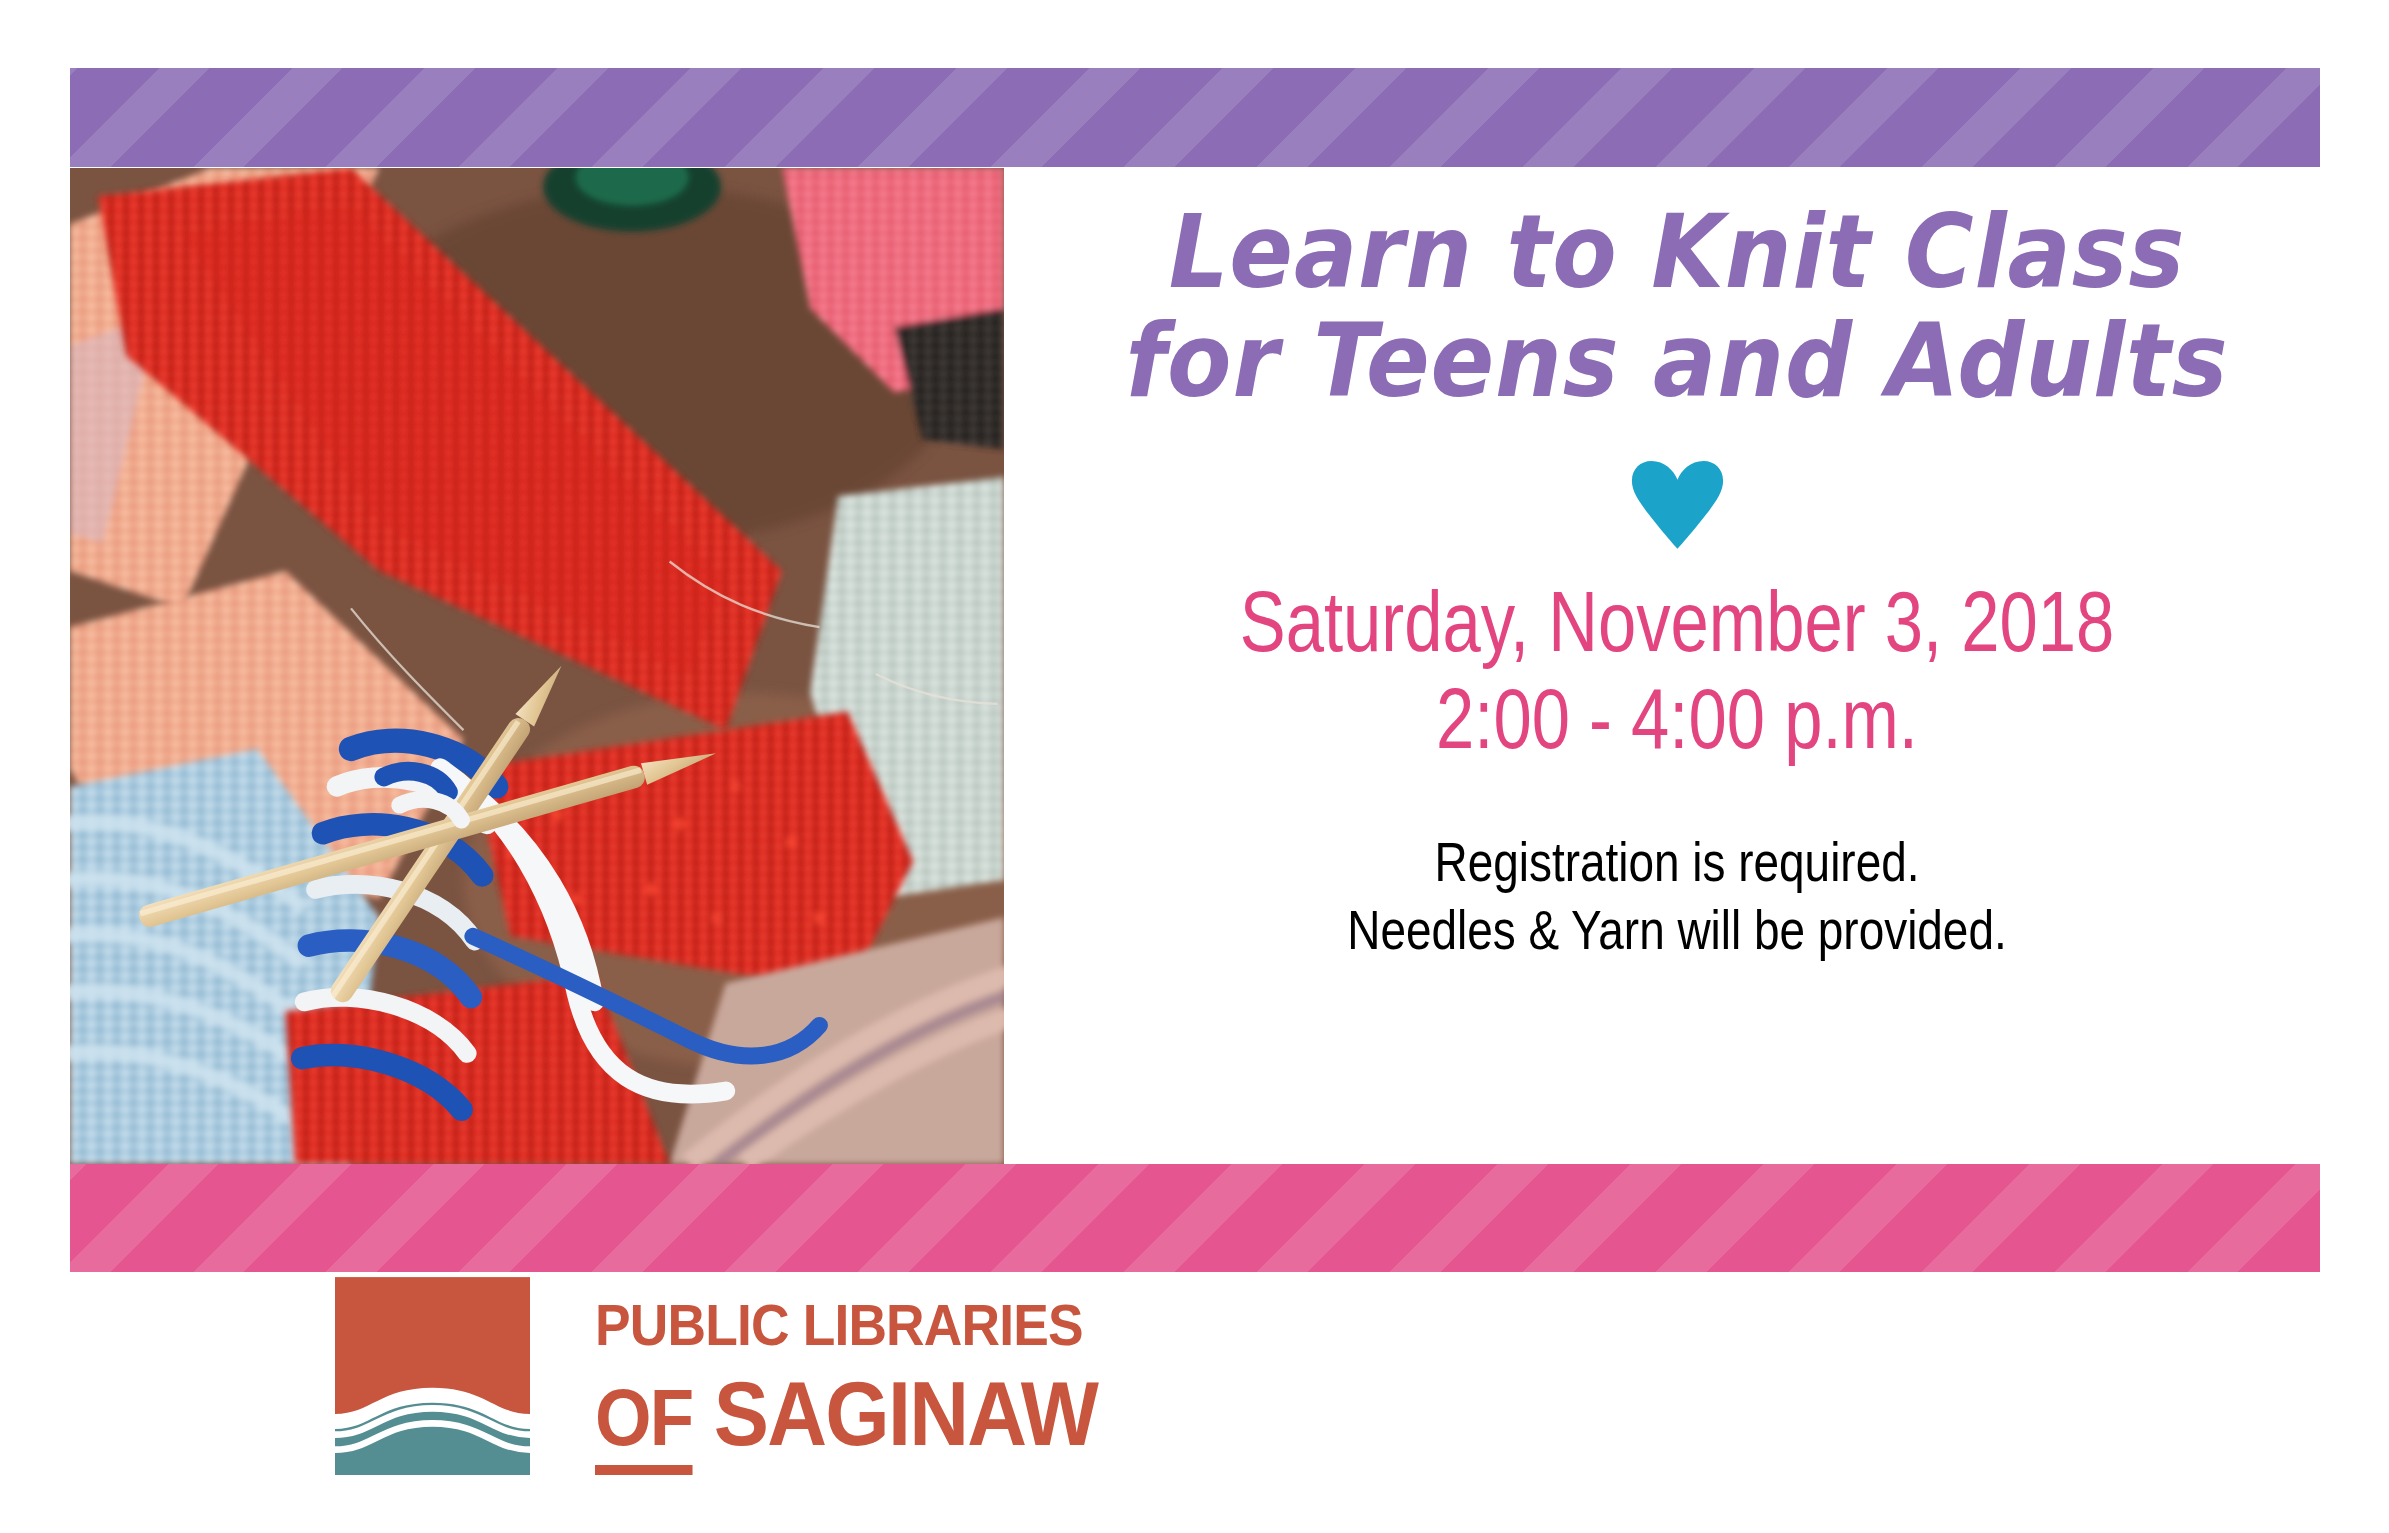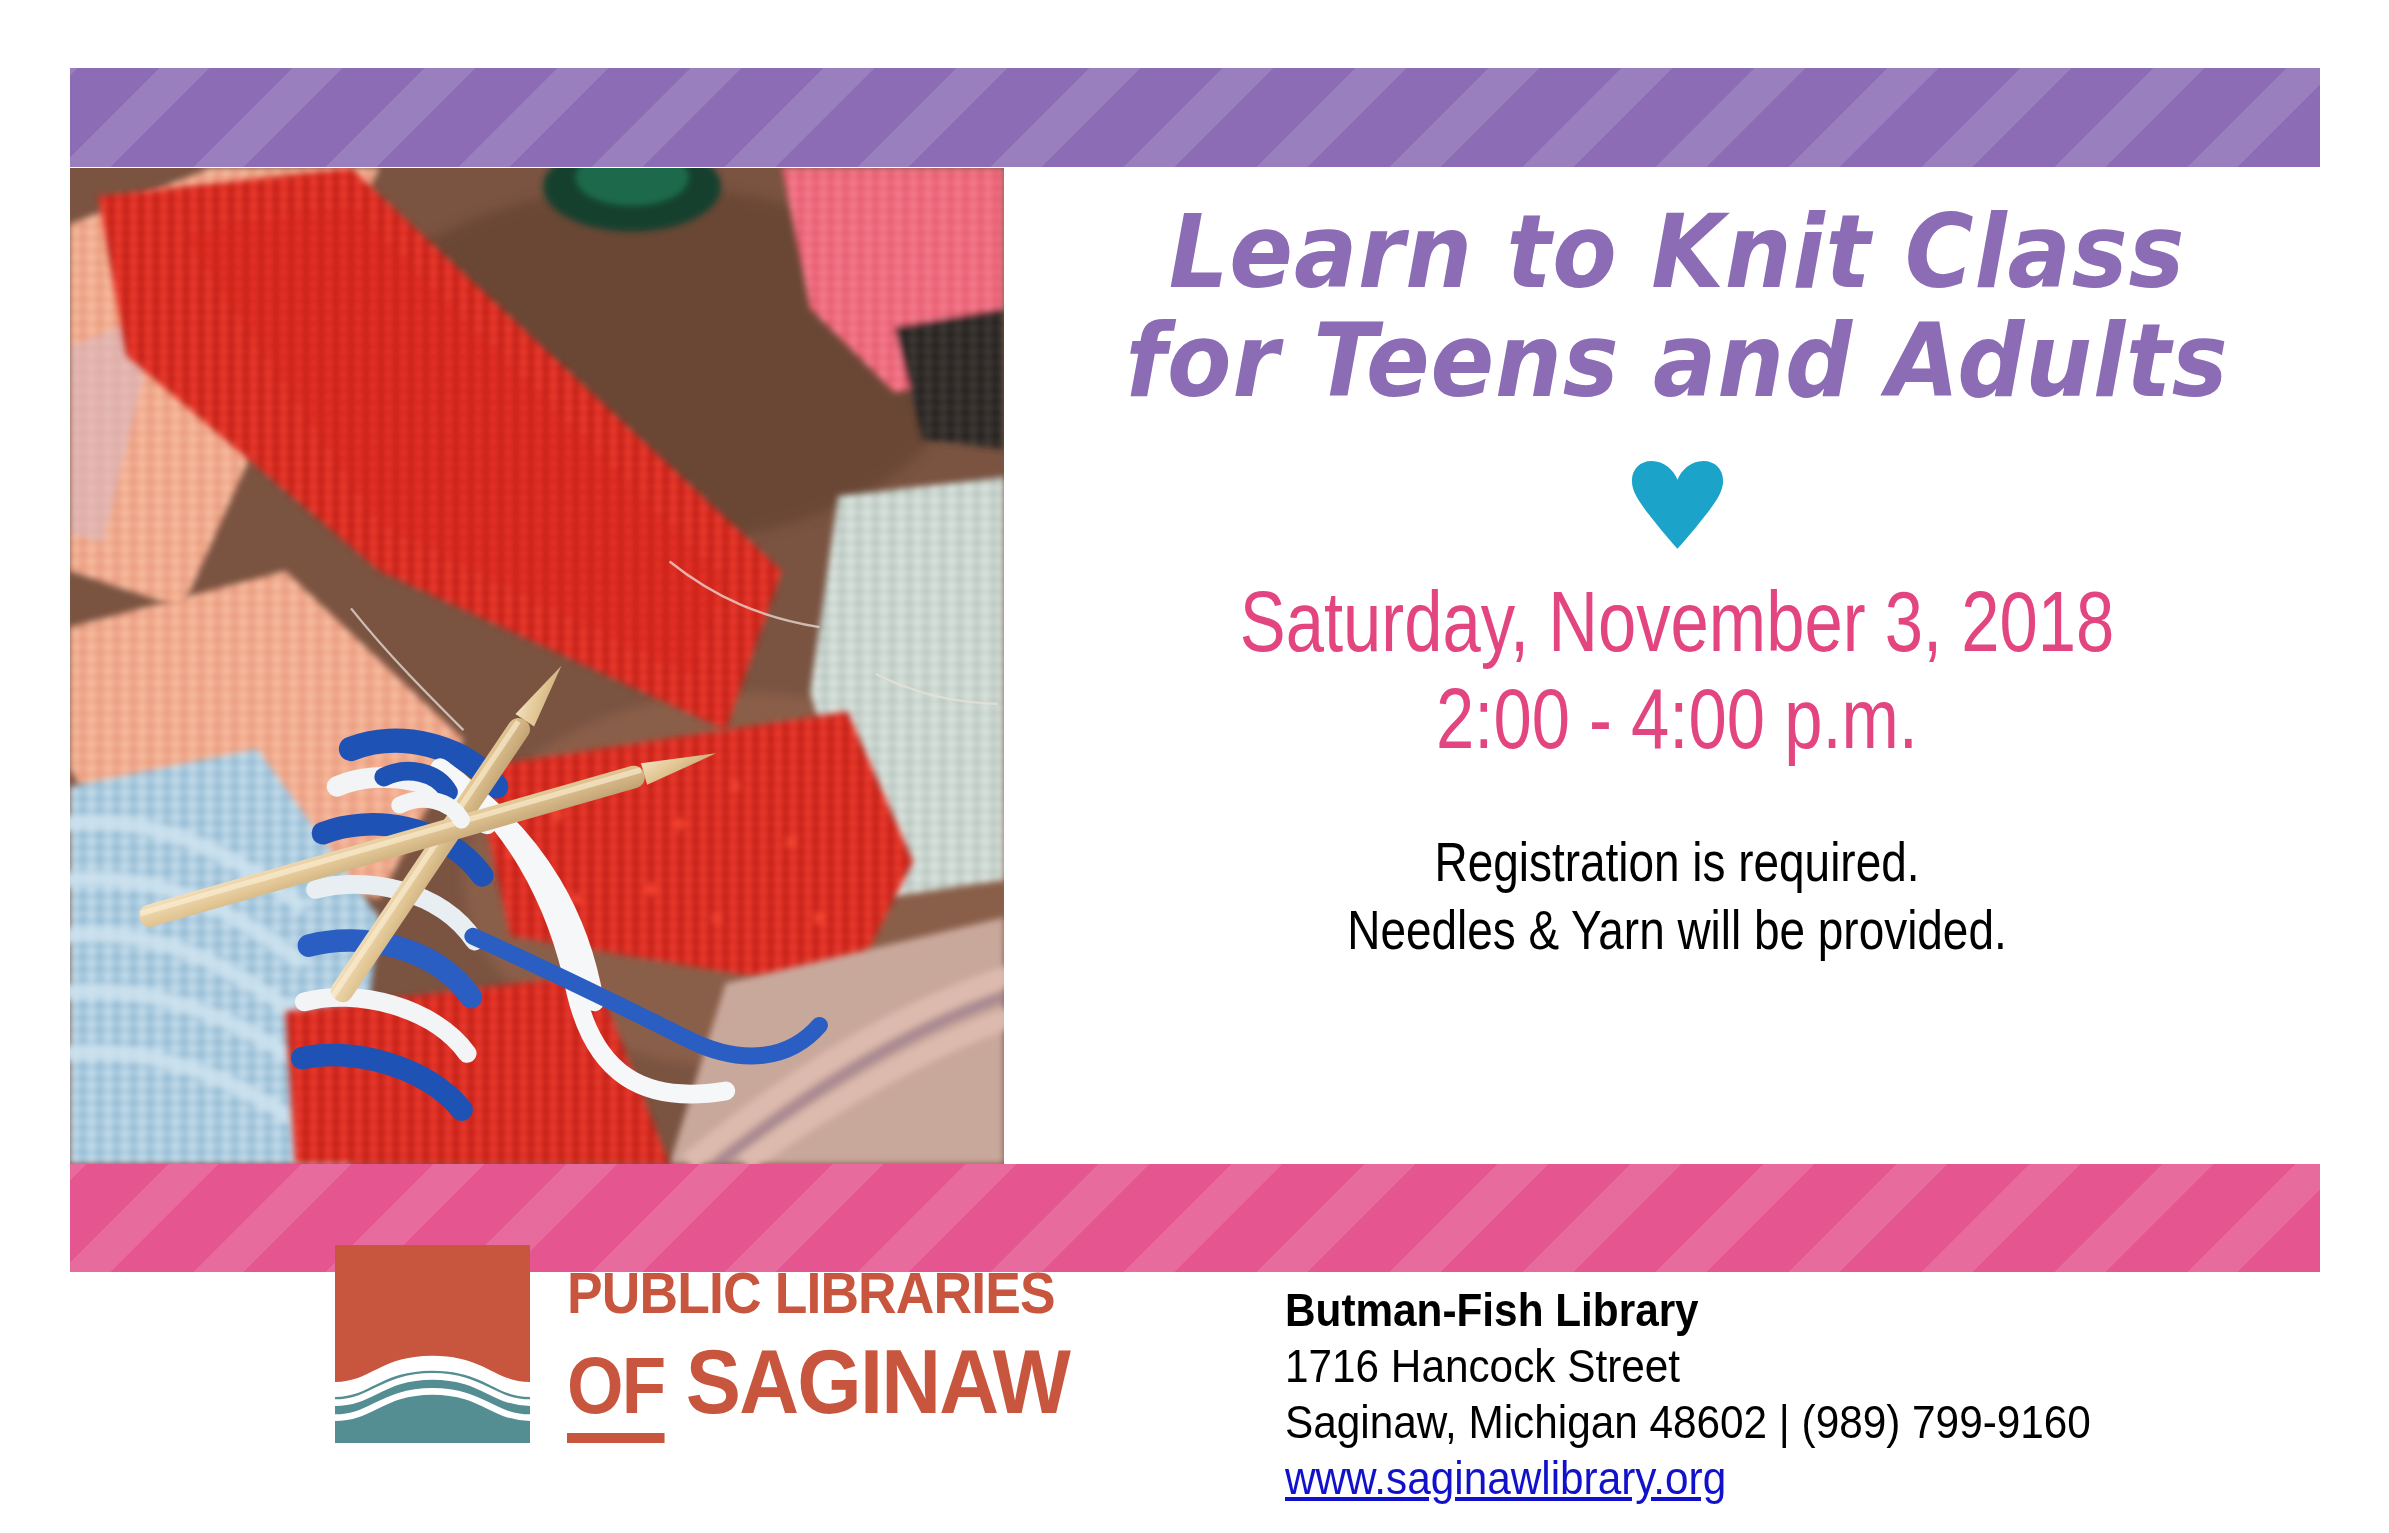--- a/index.html
+++ b/index.html
@@ -108,23 +108,24 @@
     font-weight: 400;
     line-height: 1.22;
     transform: scaleX(0.82);
     white-space: pre-line;
   }
 
   
   #logo-block {
     position: absolute;
     left: 335px;
-    top: 1245px;
+    top: 1277px;
     display: flex;
     align-items: flex-start;
+    gap: 28px;
   }
   #logo-mark {
     width: 195px;
     height: 198px;
     flex: none;
   }
   #logo-mark svg { display: block; width: 100%; height: 100%; }
   #logo-words {
     margin-left: 37px;
     padding-top: 19px;
@@ -394,21 +395,15 @@
     </div>
     <div id="logo-words">
       <span id="logo-line1">PUBLIC LIBRARIES</span>
       <span id="logo-line2-row">
         <span id="logo-of">OF</span>
         <span id="logo-saginaw">SAGINAW</span>
       </span>
     </div>
   </div>
 
-  <div id="address-block">
-    <span class="line" id="addr-name">Butman-Fish Library</span>
-    <span class="line">1716 Hancock Street</span>
-    <span class="line">Saginaw, Michigan 48602 | (989) 799-9160</span>
-    <span class="line" id="addr-url">www.saginawlibrary.org</span>
-  </div>
 
 </div>
 
 
 </body></html>

